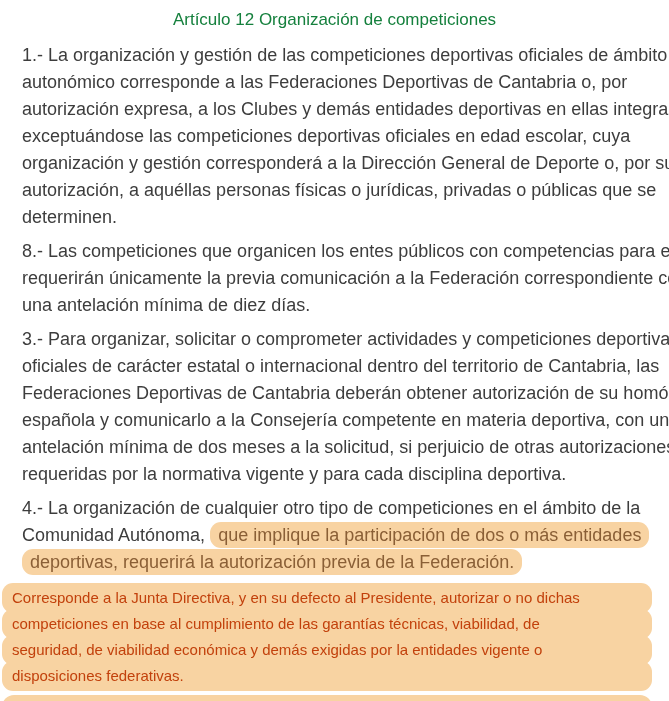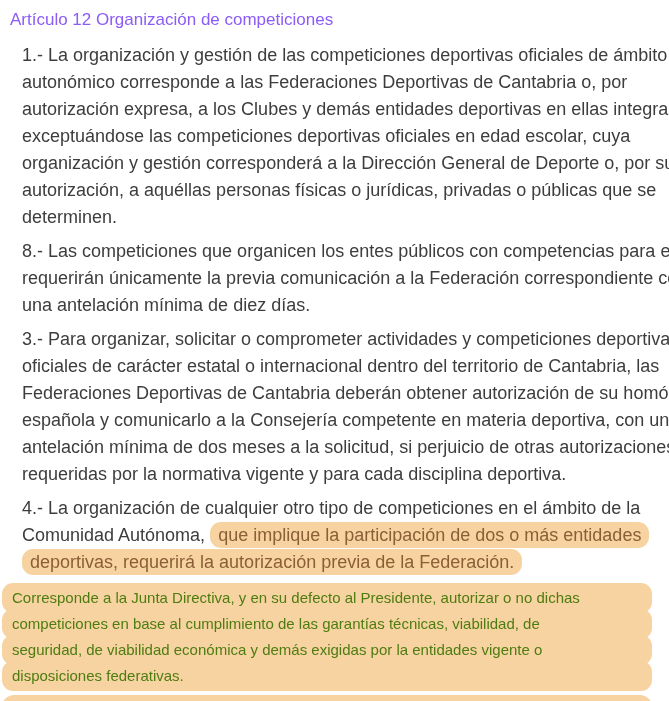--- a/index.html
+++ b/index.html
@@ -9,24 +9,25 @@
     height: 701px;
     box-sizing: border-box;
     padding: 8px 10px 0 10px;
     overflow: hidden;
     background: #ffffff;
     font-family: "Liberation Sans", sans-serif;
   }
   .article-heading {
     font-size: 17px;
     font-weight: 400;
-    color: #8b5cf6;
+    color: #15803d;
     line-height: 23px;
     margin: 0 0 11px 0;
     white-space: pre;
+    text-align: center;
   }
   .para {
     font-size: 18px;
     line-height: 27px;
     color: #3d3d3d;
     margin: 0 0 7px 12px;
     white-space: pre;
   }
   
   .hl-inline {
@@ -37,21 +38,21 @@
     -webkit-box-decoration-break: clone;
     box-decoration-break: clone;
   }
   
   .hl-block { margin: 6px 0 0 0; }
   .hl-line {
     box-sizing: border-box;
     width: 650px;
     margin-left: -8px;
     background: #f8d3a2;
-    color: #4d7c0f;
+    color: #c2410c;
     font-size: 15px;
     line-height: 26px;
     padding: 2px 18px 2px 10px;
     border-radius: 11px;
     white-space: pre;
   }
   .hl-line + .hl-line { margin-top: -4px; }
   .hl-bar {
     width: 650px;
     height: 34px;

